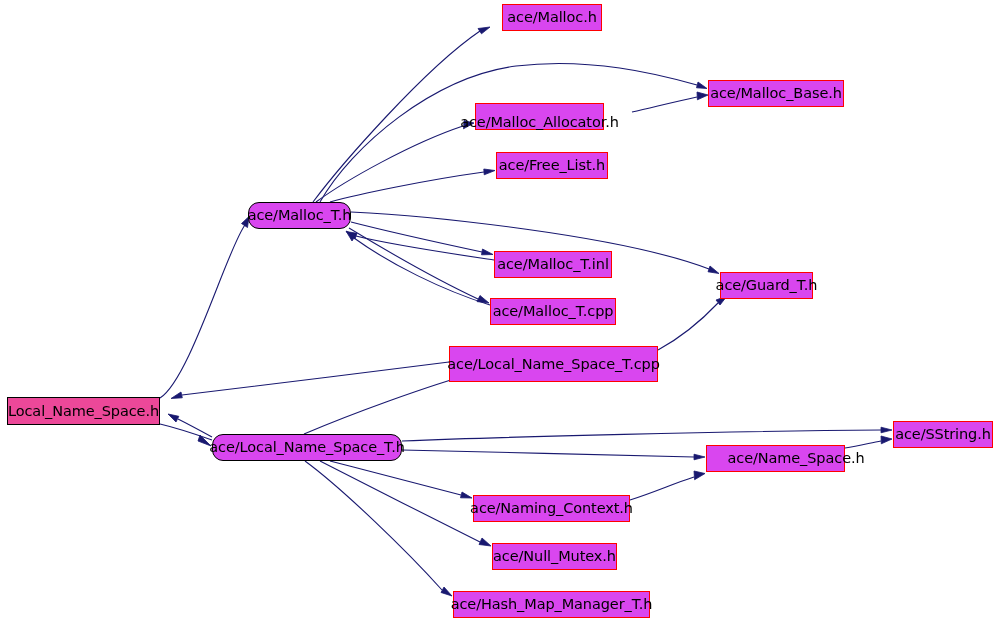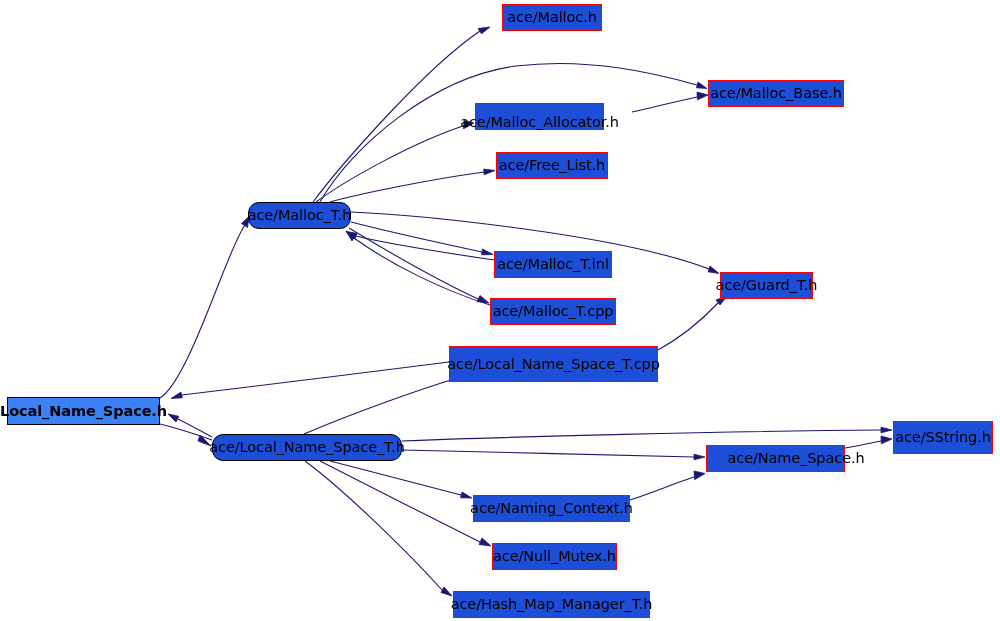--- a/index.html
+++ b/index.html
@@ -29,34 +29,33 @@
   }
   .edge-head {
     fill: #191970;
     stroke: #191970;
     stroke-width: 0.8;
   }
   .node-box {
     position: absolute;
     box-sizing: border-box;
     border: 1px solid #ff0000;
-    background: #1d4ed8;
+    background: #d946ef;
     display: flex;
     align-items: center;
     justify-content: center;
     white-space: nowrap;
   }
   .node-box.black-border {
     border-color: #000000;
     border-radius: 11px;
   }
   .node-box.root-node {
     border-color: #000000;
-    background: #3b82f6;
-    font-weight: bold;
+    background: #ec4899;
   }
   .node-label {
     font-size: 14.5px;
     line-height: 1;
     color: #000000;
     letter-spacing: -0.1px;
     padding: 0 6px;
   }
 </style>
 </head>
@@ -220,21 +219,21 @@
   </div>
 
   <div class="node-box" style="left:449px; top:346px; width:209px; height:36px;">
     <span class="node-label">ace/Local_Name_Space_T.cpp</span>
   </div>
 
   <div class="node-box black-border" style="left:212px; top:434px; width:190px; height:27px;">
     <span class="node-label">ace/Local_Name_Space_T.h</span>
   </div>
 
-  <div class="node-box" style="left:893px; top:421px; width:100px; height:33px;">
+  <div class="node-box" style="left:893px; top:421px; width:100px; height:27px;">
     <span class="node-label">ace/SString.h</span>
   </div>
 
   <div class="node-box" style="left:706px; top:445px; width:139px; height:27px;padding-left:41px;">
     <span class="node-label">ace/Name_Space.h</span>
   </div>
 
   <div class="node-box" style="left:473px; top:495px; width:157px; height:27px;">
     <span class="node-label">ace/Naming_Context.h</span>
   </div>

